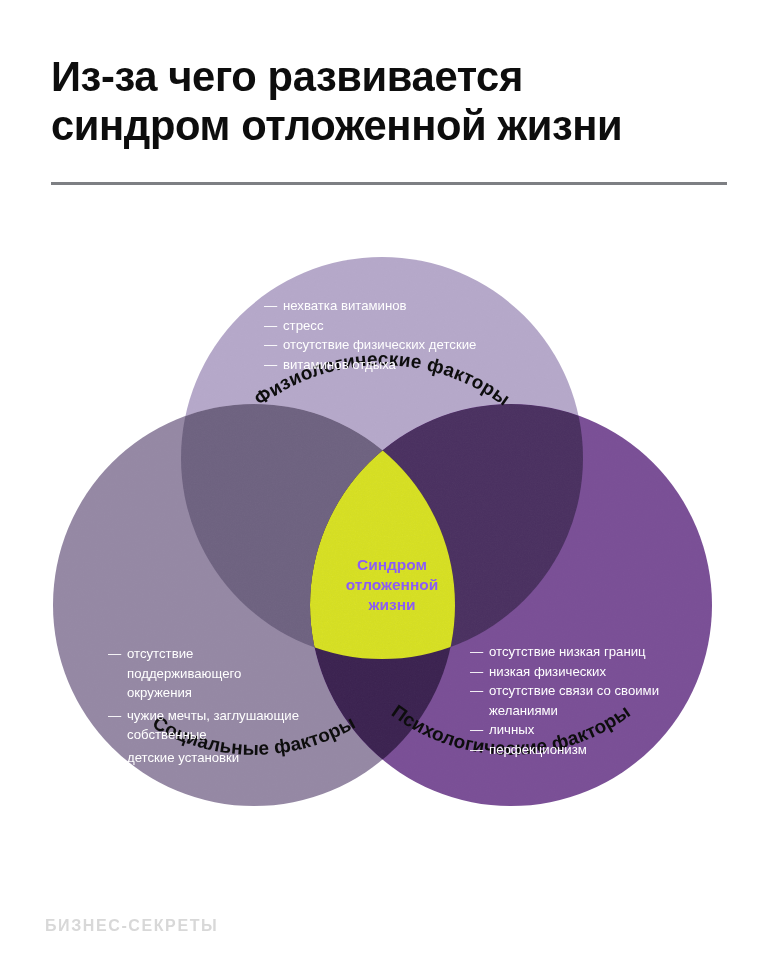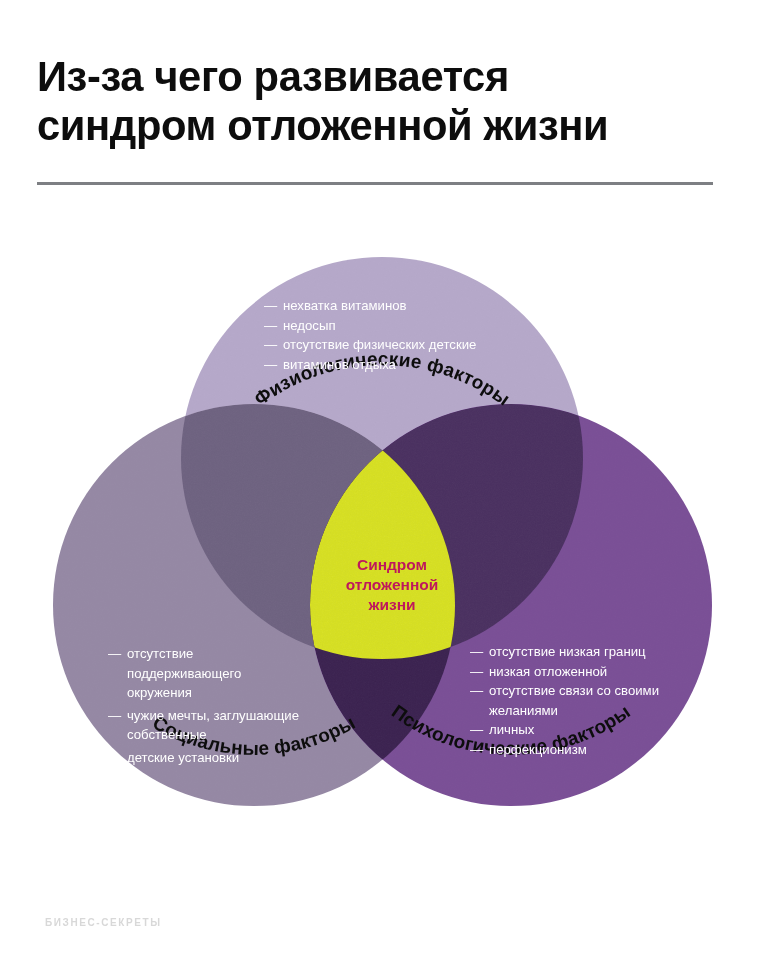--- a/index.html
+++ b/index.html
@@ -18,21 +18,21 @@
 
   .page {
     position: absolute;
     inset: 0;
     background: #ffffff;
   }
 
   
   .header {
     position: absolute;
-    left: 37px;
+    left: 51px;
     top: 52px;
     width: 678px;
   }
   .title {
     font-family: "Liberation Sans", sans-serif;
     font-weight: bold;
     font-size: 43px;
     line-height: 49px;
     letter-spacing: -0.4px;
     color: #0d0d0d;
@@ -101,32 +101,32 @@
     top: 442px;
     width: 230px;
   }
 
   .center-label {
     position: absolute;
     left: 322px;
     top: 355px;
     width: 140px;
     text-align: center;
-    color: #be185d;
+    color: #8b5cf6;
     font-weight: bold;
     font-size: 15.5px;
     line-height: 20px;
   }
 
   
   .footer {
     position: absolute;
     left: 45px;
     top: 917px;
-    font-size: 10px;
+    font-size: 16px;
     font-weight: bold;
     letter-spacing: 1.6px;
     color: #d8d8d8;
   }
 
   .curved-text {
     font-family: "Liberation Sans", sans-serif;
     font-weight: bold;
     font-size: 19px;
     fill: #0d0d0d;
@@ -217,37 +217,37 @@
       <text class="curved-text">
         <textPath href="#arcLeft" startOffset="50%" text-anchor="middle" side="right">Социальные факторы</textPath>
       </text>
       <text class="curved-text">
         <textPath href="#arcRight" startOffset="50%" text-anchor="middle" side="right">Психологические факторы</textPath>
       </text>
     </svg>
 
     <ul class="list" id="list-physio">
       <li><span class="dash">—</span><span>нехватка витаминов</span></li>
-      <li><span class="dash">—</span><span>недосып</span></li>
+      <li><span class="dash">—</span><span>стресс</span></li>
       <li><span class="dash">—</span><span>отсутствие физических детские</span></li>
       <li><span class="dash">—</span><span>витаминов отдыха</span></li>
     </ul>
 
     <ul class="list" id="list-social">
       <li><span class="dash">—</span><span style="white-space:pre-line">отсутствие
 поддерживающего
 окружения</span></li>
       <li><span class="dash">—</span><span style="white-space:pre-line">чужие мечты, заглушающие
 собственные</span></li>
       <li><span class="dash">—</span><span style="white-space:pre-line">детские установки</span></li>
     </ul>
 
     <ul class="list" id="list-psych">
       <li><span class="dash">—</span><span>отсутствие низкая границ</span></li>
-      <li><span class="dash">—</span><span>низкая отложенной</span></li>
+      <li><span class="dash">—</span><span>низкая физических</span></li>
       <li><span class="dash">—</span><span style="white-space:pre-line">отсутствие связи со своими
 желаниями</span></li>
       <li><span class="dash">—</span><span>личных</span></li>
       <li><span class="dash">—</span><span>перфекционизм</span></li>
     </ul>
 
     <div class="center-label" style="white-space:pre-line">Синдром
 отложенной
 жизни</div>
 

